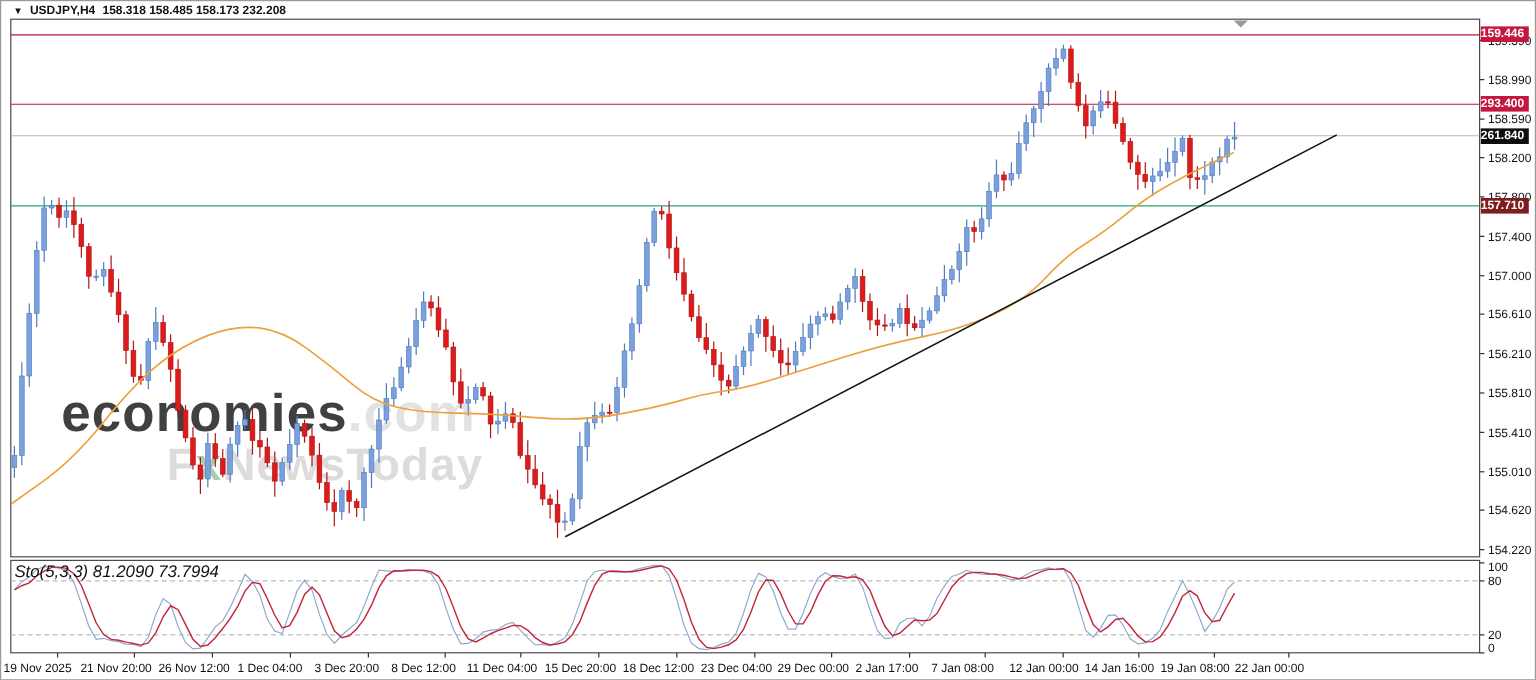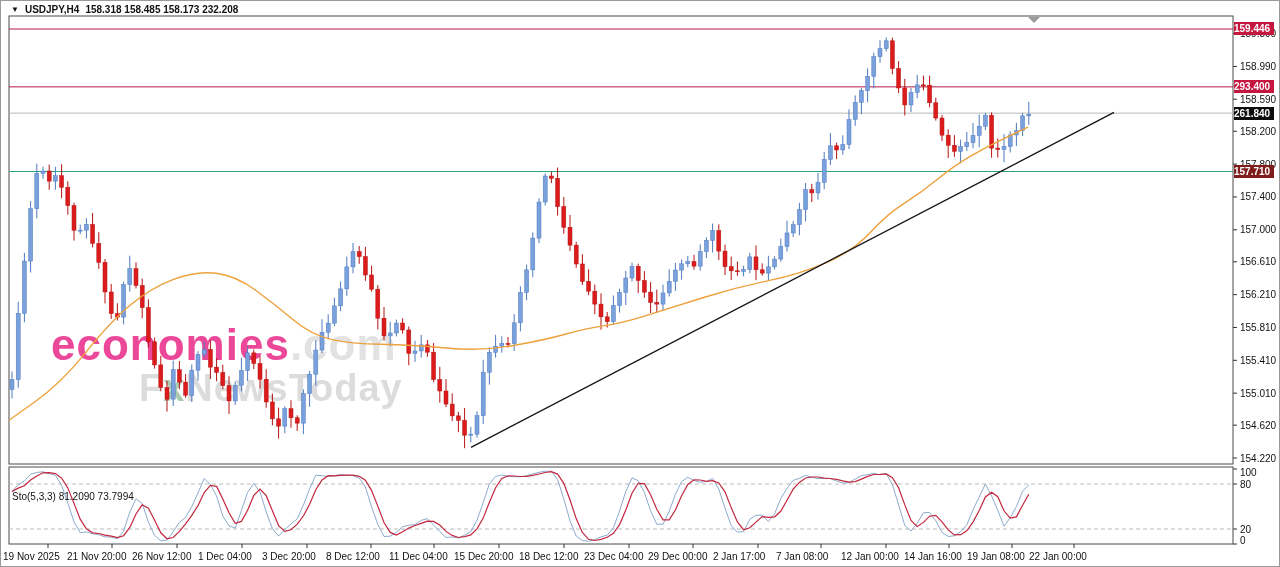--- a/index.html
+++ b/index.html
@@ -1,30 +1,30 @@
 <!DOCTYPE html>
 <html><head>
 <meta charset="utf-8">
 <style>
   html,body{margin:0;padding:0;background:#fff;font-family:"Liberation Sans",sans-serif;}
   #window{position:relative;width:1280px;height:567px;background:#fff;overflow:hidden;
           border:1px solid #9a9a9a;box-sizing:border-box;}
   #watermark{position:absolute;z-index:0;left:50px;top:322px;line-height:1.0;user-select:none;}
   #wm1{font-size:44px;font-weight:bold;letter-spacing:1px;}
-  #wm1 .brand{color:#ec4899;}
+  #wm1 .brand{color:#404040;}
   #wm1 .suffix{color:#e2e2e2;}
   #wm2{font-size:38px;font-weight:bold;color:#dcdcdc;margin-left:88px;margin-top:2px;letter-spacing:1px;}
   #wm2 .greenx{color:#a9cbae;}
   svg#chart-canvas{position:absolute;z-index:1;left:0;top:0;}
   #titlebar{position:absolute;z-index:3;left:10px;top:2px;height:13px;font-size:10px;font-weight:bold;color:#111;
             display:flex;align-items:center;gap:6px;background:transparent;}
   #titlebar .arrow{font-size:8px;cursor:pointer;}
   .price-tag{position:absolute;z-index:4;left:1233px;width:40px;height:13px;color:#fff;
              font-size:10px;font-weight:bold;line-height:13px;}
-  #sto-label{position:absolute;z-index:3;left:11px;top:490px;font-size:10px;color:#111;}
+  #sto-label{position:absolute;z-index:3;left:11px;top:467px;font-size:14px;color:#111;font-style:italic;}
 </style>
 </head>
 <body>
 
 <div id="window">
 
   <div id="watermark">
     <div id="wm1"><span class="brand">economies</span><span class="suffix">.com</span></div>
     <div id="wm2"><span>F</span><span class="greenx">x</span><span>NewsToday</span></div>
   </div>

